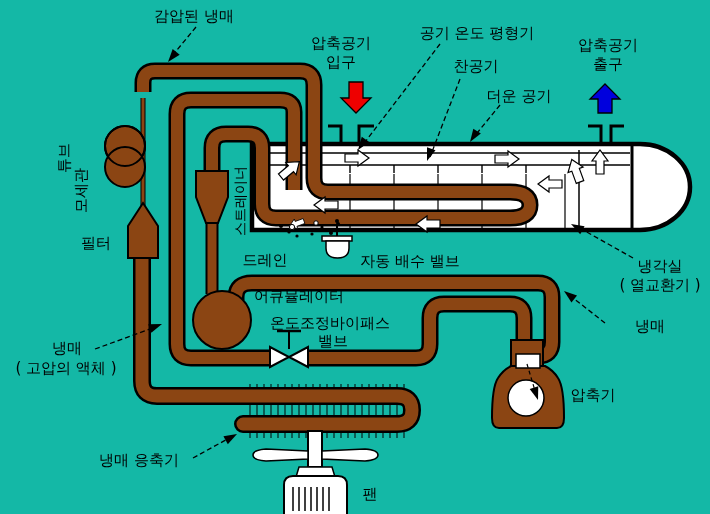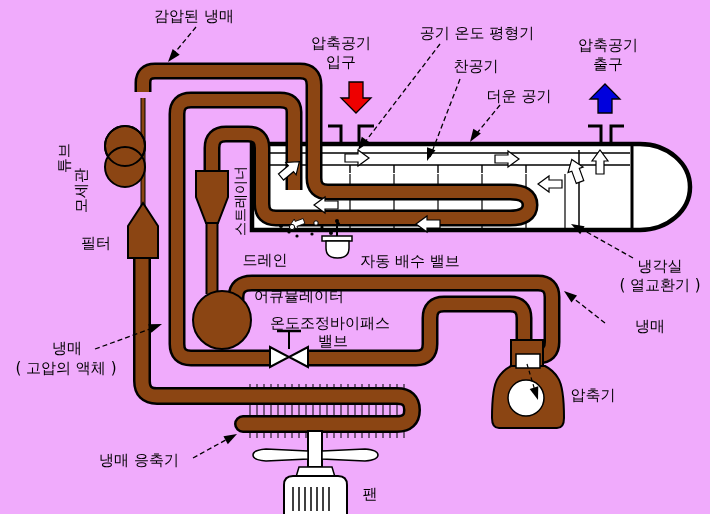--- a/index.html
+++ b/index.html
@@ -1,16 +1,16 @@
 <!DOCTYPE html>
 <html><head>
 <meta charset="utf-8">
 <style>
   html,body{margin:0;padding:0;background:#fff;}
-  #stage{position:relative;width:710px;height:514px;background:#f0abfc;overflow:hidden;
+  #stage{position:relative;width:710px;height:514px;background:#14b8a6;overflow:hidden;
          font-family:"DejaVu Sans","Liberation Sans",sans-serif;text-align:center;}
   svg{display:block}
   text{font-family:"DejaVu Sans","Liberation Sans",sans-serif;font-size:15px;fill:#000;}
   .small{font-size:14px;}
 </style>
 </head>
 <body>
 
 <div id="stage">
 <svg width="710" height="514" viewBox="0 0 710 514">

